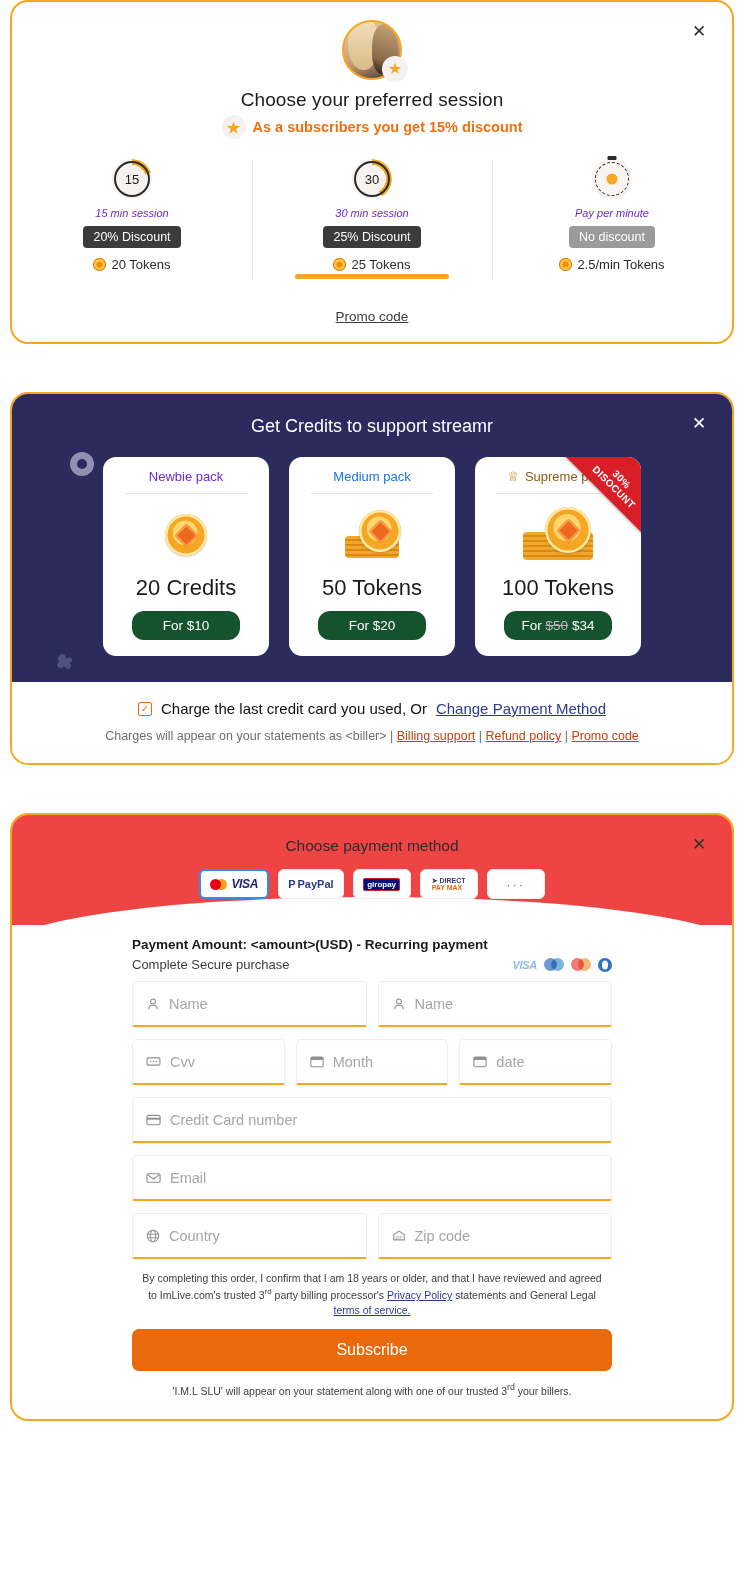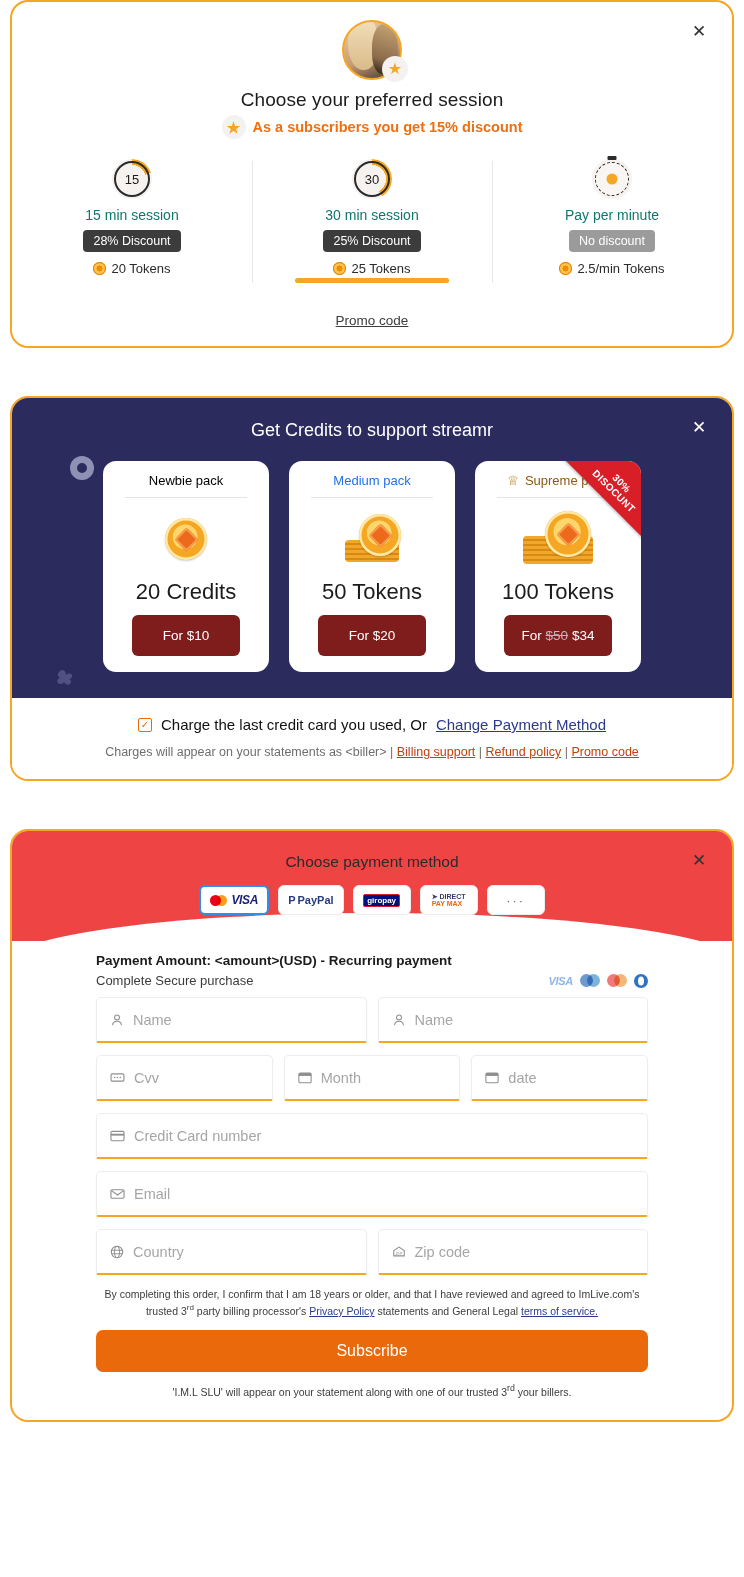--- a/index.html
+++ b/index.html
@@ -114,21 +114,21 @@
     border:1.5px dashed #2b2b2b; background:#f8f5f3;
   }
   .timer-stop-dot{
     position:absolute; left:50%; top:50%; transform:translate(-50%,-50%);
     width:11px;height:11px;border-radius:50%;background:#F5A623;
   }
   .timer-knob{
     position:absolute; left:50%; top:-3px; transform:translateX(-50%);
     width:9px;height:4px;background:#2b2b2b;border-radius:1px;
   }
-  .opt-name{ font-size:14px; color:#0f766e; margin-bottom:7px; }
+  .opt-name{ font-size:11px; color:#6d28d9; margin-bottom:7px;font-style:italic; }
   .opt-badge{
     display:inline-block; padding:4px 10px; border-radius:4px;
     font-size:12.5px; color:#fff; background:#3c3c3c;
   }
   .opt-badge.none{ background:#9b9b9b; }
   .opt-tokens{
     margin-top:9px; font-size:13px; color:#2b2b2b;
     display:flex; align-items:center; justify-content:center; gap:5px;
   }
   .coin-sm{
@@ -167,21 +167,21 @@
   }
   .credits-title{
     text-align:center; color:#fff; font-size:18px; font-weight:400;
     margin-bottom:20px;
   }
   .packs{ display:flex; gap:20px; justify-content:center; position:relative; z-index:3;}
   .pack{
     width:166px; background:#fff; border-radius:13px; padding:12px 12px 16px;
     position:relative; text-align:center; overflow:hidden;
   }
-  .pack-head{ font-size:13px; color:#000000; padding-bottom:9px;
+  .pack-head{ font-size:13px; color:#6d28d9; padding-bottom:9px;
               display:flex; align-items:center; justify-content:center; gap:6px; }
   .pack-head.blue{ color:#1a73e8; }
   .pack-head.gold{ color:#8a5a12; }
   .crown{ color:#b07a12; font-size:13px; line-height:1; }
   .pack-rule{ height:1px; background:#e4e4e4; margin:0 10px 10px; }
   .pack-art{ height:62px; display:flex; align-items:center; justify-content:center; position:relative;}
   .coin-big{
     width:42px;height:42px;border-radius:50%;
     background: radial-gradient(circle at 48% 45%, #FFD66B 0 38%, #F5A623 40% 70%, #E07C00 72% 100%);
     box-shadow: inset 0 0 0 2.5px #FFE9A8, 0 1px 2px rgba(0,0,0,.18);
@@ -194,22 +194,22 @@
   .coin-stack{
     position:absolute; left:50%; transform:translateX(-50%);
     bottom:8px; width:54px;height:22px;
     background: repeating-linear-gradient(180deg,#F0A72B 0 3px,#D98A10 3px 5px);
     border-radius:4px;
   }
   .coin-stack.wide{ width:70px; height:28px; bottom:6px; }
   .pack-amount{ font-size:22px; color:#1b1b1b; margin-top:9px; }
   .pack-price{
     display:inline-block; margin-top:10px; min-width:108px;
-    background:#7f1d1d; color:#fff; border-radius:6px;
-    padding:13px 16px; font-size:13.5px; cursor:pointer;
+    background:#14532d; color:#fff; border-radius:12px;
+    padding:7px 16px; font-size:13.5px; cursor:pointer;
   }
   .strike{ text-decoration:line-through; color:#b9b9b9; }
   .ribbon{
     position:absolute; top:-2px; right:-56px; width:150px;
     transform:rotate(45deg); background:#D81F27; color:#fff;
     padding:20px 0 7px; text-align:center;
     font-size:10px; font-weight:700; line-height:1.05; letter-spacing:.4px;
     box-shadow:0 1px 3px rgba(0,0,0,.3);
   }
   .credits-bottom{ background:#fff; padding:18px 18px 20px; }
@@ -254,21 +254,21 @@
   .visa-mini{ font-size:12px; font-weight:700; font-style:italic; color:#1A1F71; letter-spacing:-.3px;}
   .pp-mini{ font-size:11px; font-weight:700; color:#253B80; display:flex; align-items:center; gap:2px;}
   .giro-mini{
     font-size:8px; font-weight:700; color:#fff; background:#000F7E;
     border:1px solid #D31B2A; border-radius:2px; padding:1px 3px;
   }
   .dm-mini{ font-size:7px; font-weight:700; color:#3b3b6b; line-height:1.05; text-align:left;}
   .dm-mini u{ color:#E9690B; text-decoration:none; }
   .dots{ letter-spacing:2px; color:#6e6e6e; font-size:13px; }
 
-  .pay-body{ padding:12px 84px 0; position:relative; z-index:3; }
+  .pay-body{ padding:12px 120px 0; position:relative; z-index:3; }
   .pay-amount{ font-size:13.5px; color:#1b1b1b; font-weight:700; margin-bottom:5px;}
   .secure-row{
     display:flex; align-items:center; justify-content:space-between; margin-bottom:9px;
   }
   .secure-txt{ font-size:13px; color:#3c3c3c; }
   .brands{ display:flex; align-items:center; gap:7px; }
   .b-visa{ font-size:11px;font-weight:700;font-style:italic;color:#8FB6E8;letter-spacing:-.3px;}
   .b-maestro, .b-mc, .b-diners{ width:20px;height:13px;position:relative; }
   .b-maestro i{ position:absolute;top:0;width:13px;height:13px;border-radius:50%; }
   .b-maestro i:first-child{ left:0;background:#6C9BD2; }
@@ -336,21 +336,21 @@
     <div class="options">
 
       <div class="opt">
         <div class="timer">
           <div class="timer-disc"></div>
           <div class="timer-arc a15"></div>
           <div class="timer-ring"></div>
           <div class="timer-num">15</div>
         </div>
         <div class="opt-name">15 min session</div>
-        <div class="opt-badge">28% Discount</div>
+        <div class="opt-badge">20% Discount</div>
         <div class="opt-tokens">
           <span class="coin-sm"></span>
           <span>20 Tokens</span>
         </div>
       </div>
 
       <div class="opt">
         <div class="timer">
           <div class="timer-disc"></div>
           <div class="timer-arc a30"></div>

